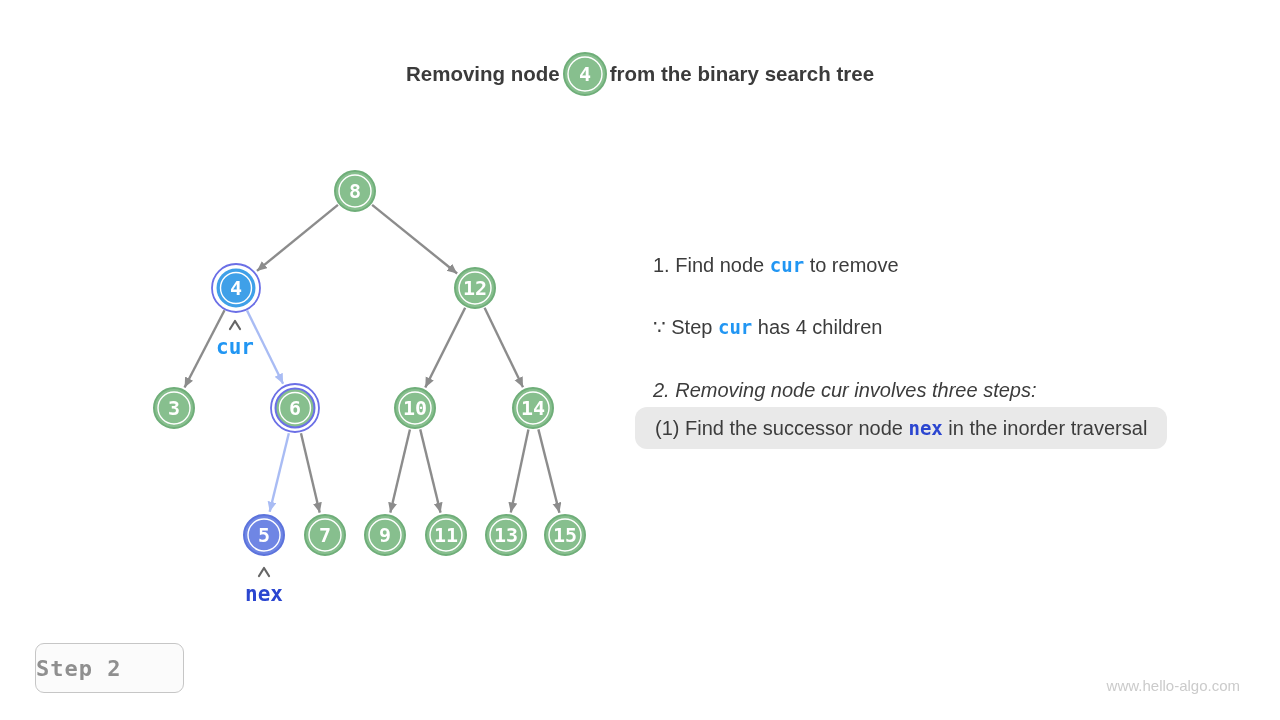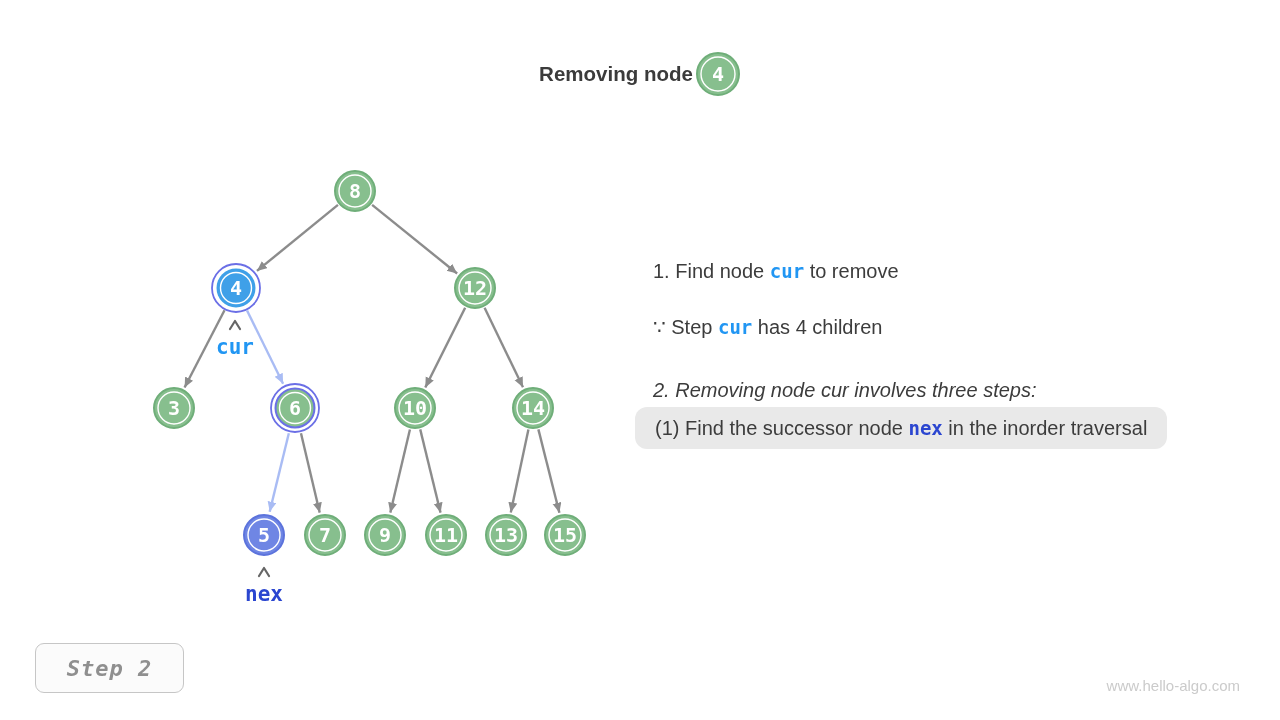--- a/index.html
+++ b/index.html
@@ -19,34 +19,34 @@
   .node-text{
     font-family:"DejaVu Sans Mono",monospace;font-weight:bold;
     fill:#ffffff;font-size:20px;
   }
   .pointer-label{font-family:"DejaVu Sans Mono",monospace;font-weight:bold;font-size:21px;}
   
   .note-line{
     position:absolute;left:653px;font-size:20px;color:#3c3c3c;
     white-space:nowrap;line-height:28px;
   }
-  .note-line.line-0{top:257px;}
+  .note-line.line-0{top:251px;}
   .note-line.line-1{top:313px;}
   .note-line.line-2{top:376px;font-style:italic;}
   .note-line.line-3{
     top:407px;left:635px;background:#e9e9e9;border-radius:12px;
     height:42px;line-height:42px;padding:0 20px;
   }
   .var-cur{color:#2196f3;font-weight:bold;font-family:"DejaVu Sans Mono",monospace;font-size:19px;}
   .var-nex{color:#2b46d0;font-weight:bold;font-family:"DejaVu Sans Mono",monospace;font-size:19px;}
   
   .step-box{
     position:absolute;left:35px;top:643px;width:147px;height:48px;
     border:1.5px solid #c6c6c6;border-radius:9px;background:#fbfbfb;
-    display:flex;align-items:center;justify-content:center;font-style:italic;
+    display:flex;align-items:center;
   }
   .step-label{
     font-family:"DejaVu Sans Mono",monospace;font-weight:bold;
     font-size:22px;color:#8f8f8f;letter-spacing:1px;
   }
   
   .watermark{
     position:absolute;right:40px;top:677px;
     font-family:Liberation Sans, sans-serif;font-size:15px;color:#cbcbcb;
   }
@@ -54,20 +54,21 @@
 </head>
 <body>
 
 <div class="title-bar">
   <span class="title-text">Removing node</span>
   <svg class="title-node-svg" width="46" height="46">
     <circle cx="23" cy="23" r="21" fill="#87bf8e" stroke="#6fae79" stroke-width="2"></circle>
     <circle cx="23" cy="23" r="17" fill="none" stroke="#ffffff" stroke-width="1.4"></circle>
     <text class="node-text" x="23" y="30" text-anchor="middle" font-size="19">4</text>
   </svg>
+  <span class="title-text">from the binary search tree</span>
 </div>
 
 <svg class="tree-svg" id="tree-svg">
     <defs>
       <marker id="arrow-gray" markerWidth="12" markerHeight="10" refX="10" refY="4.5" orient="auto" markerUnits="userSpaceOnUse">
         <path d="M0,0 L10,4.5 L0,9 Z" fill="#8c8c8c"></path>
       </marker>
       <marker id="arrow-blue" markerWidth="12" markerHeight="10" refX="10" refY="4.5" orient="auto" markerUnits="userSpaceOnUse">
         <path d="M0,0 L10,4.5 L0,9 Z" fill="#a9bcf4"></path>
       </marker>

